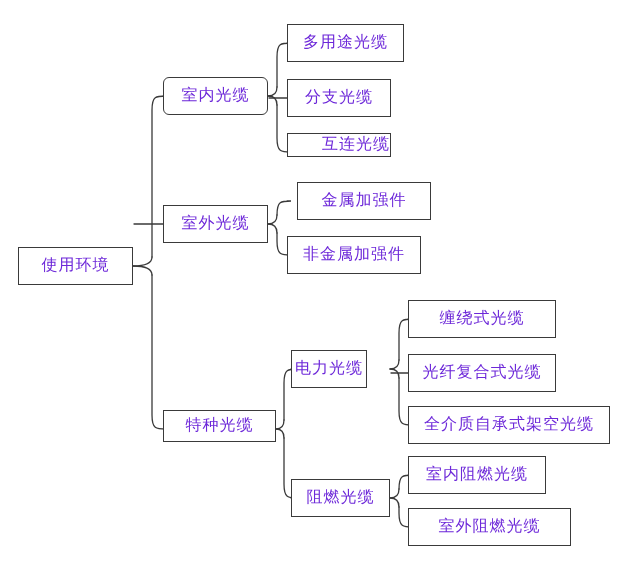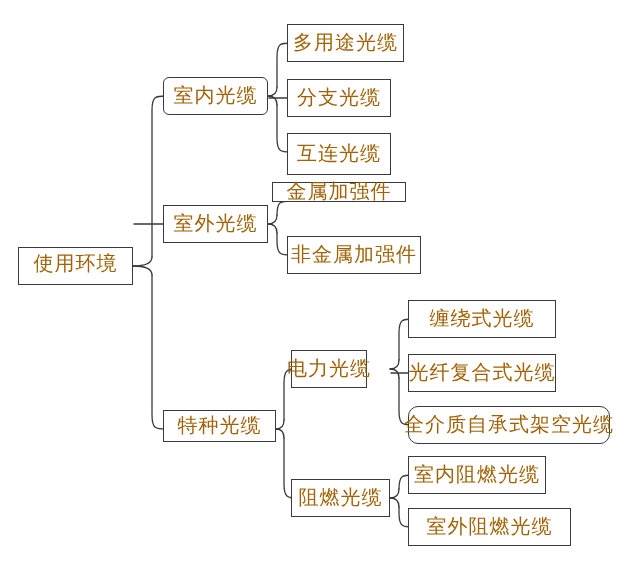--- a/index.html
+++ b/index.html
@@ -23,25 +23,25 @@
     top: 0;
     width: 635px;
     height: 563px;
     pointer-events: none;
   }
   .node {
     position: absolute;
     box-sizing: border-box;
     background: #ffffff;
     border: 1px solid #3a3a3a;
-    color: #a16207;
+    color: #6d28d9;
     display: flex;
     align-items: center;
     justify-content: center;
-    font-size: 20px;
+    font-size: 16px;
     line-height: 1;
     letter-spacing: 1px;
     white-space: nowrap;
     z-index: 2;
   }
   .node-label {
     display: block;
     transform: translateY(-1px);
   }
 </style>
@@ -73,63 +73,63 @@
       <path d="M 390 369 C 394.95 369 399 371 399 378" fill="none" stroke="#3a3a3a" stroke-width="1.3" stroke-linecap="round"></path>
       <path d="M 399 360 L 399 333 C 399 319 403 319 413 319 L 408 319" fill="none" stroke="#3a3a3a" stroke-width="1.3" stroke-linecap="round"></path>
       <path d="M 399 378 L 399 411 C 399 425 403 425 413 425 L 408 425" fill="none" stroke="#3a3a3a" stroke-width="1.3" stroke-linecap="round"></path>
       <path d="M 391 373 L 408 373" fill="none" stroke="#3a3a3a" stroke-width="1.3" stroke-linecap="round"></path>
       <path d="M 390 498 C 394.95 498 399 496 399 489" fill="none" stroke="#3a3a3a" stroke-width="1.3" stroke-linecap="round"></path>
       <path d="M 390 498 C 394.95 498 399 500 399 507" fill="none" stroke="#3a3a3a" stroke-width="1.3" stroke-linecap="round"></path>
       <path d="M 399 489 L 399 489 C 399 475 403 475 413 475 L 408 475" fill="none" stroke="#3a3a3a" stroke-width="1.3" stroke-linecap="round"></path>
       <path d="M 399 507 L 399 513 C 399 527 403 527 413 527 L 408 527" fill="none" stroke="#3a3a3a" stroke-width="1.3" stroke-linecap="round"></path>
     </svg>
 
-  <div class="node" id="node-root" style="left: 18px; top: 247px; width: 115px; height: 38px; font-family: Liberation Mono, monospace;">
+  <div class="node" id="node-root" style="left: 18px; top: 247px; width: 115px; height: 38px;">
     <span class="node-label">使用环境</span>
   </div>
 
   <div class="node" id="node-indoor" style="left: 163px; top: 77px; width: 105px; height: 38px; border-radius: 6px;">
     <span class="node-label">室内光缆</span>
   </div>
   <div class="node" id="node-outdoor" style="left: 163px; top: 205px; width: 105px; height: 38px;">
     <span class="node-label">室外光缆</span>
   </div>
   <div class="node" id="node-special" style="left: 163px; top: 410px; width: 113px; height: 32px;">
     <span class="node-label">特种光缆</span>
   </div>
 
   <div class="node" id="node-multipurpose" style="left: 287px; top: 24px; width: 117px; height: 38px;">
     <span class="node-label">多用途光缆</span>
   </div>
   <div class="node" id="node-branch" style="left: 287px; top: 79px; width: 104px; height: 38px;">
     <span class="node-label">分支光缆</span>
   </div>
-  <div class="node" id="node-interconnect" style="left: 287px; top: 133px; width: 104px; height: 42px;">
+  <div class="node" id="node-interconnect" style="left: 287px; top: 133px; width: 104px; height: 24px; justify-content: flex-end;">
     <span class="node-label">互连光缆</span>
   </div>
-  <div class="node" id="node-metal-strength" style="left: 272px; top: 182px; width: 134px; height: 20px; text-align: center;">
+  <div class="node" id="node-metal-strength" style="left: 297px; top: 182px; width: 134px; height: 38px; text-align: center;">
     <span class="node-label">金属加强件</span>
   </div>
   <div class="node" id="node-nonmetal-strength" style="left: 287px; top: 236px; width: 134px; height: 38px;">
     <span class="node-label">非金属加强件</span>
   </div>
   <div class="node" id="node-power" style="left: 291px; top: 350px; width: 76px; height: 38px;">
     <span class="node-label">电力光缆</span>
   </div>
   <div class="node" id="node-flame-retardant" style="left: 291px; top: 479px; width: 99px; height: 38px;">
     <span class="node-label">阻燃光缆</span>
   </div>
 
   <div class="node" id="node-wrapped" style="left: 408px; top: 300px; width: 148px; height: 38px; text-align: right;">
     <span class="node-label">缠绕式光缆</span>
   </div>
   <div class="node" id="node-composite" style="left: 408px; top: 354px; width: 148px; height: 38px;">
     <span class="node-label">光纤复合式光缆</span>
   </div>
-  <div class="node" id="node-adss" style="left: 408px; top: 406px; width: 202px; height: 38px; border-radius: 10px;">
+  <div class="node" id="node-adss" style="left: 408px; top: 406px; width: 202px; height: 38px;">
     <span class="node-label">全介质自承式架空光缆</span>
   </div>
   <div class="node" id="node-indoor-fr" style="left: 408px; top: 456px; width: 138px; height: 38px;">
     <span class="node-label">室内阻燃光缆</span>
   </div>
   <div class="node" id="node-outdoor-fr" style="left: 408px; top: 508px; width: 163px; height: 38px;">
     <span class="node-label">室外阻燃光缆</span>
   </div>
 
 </div>

